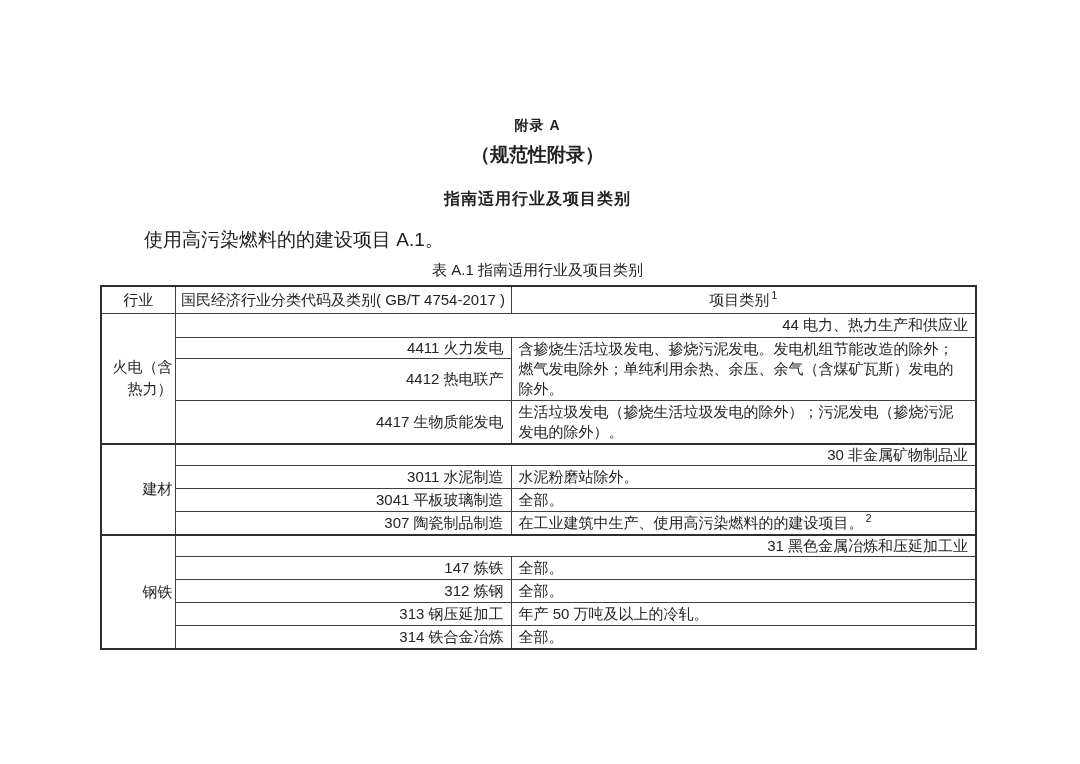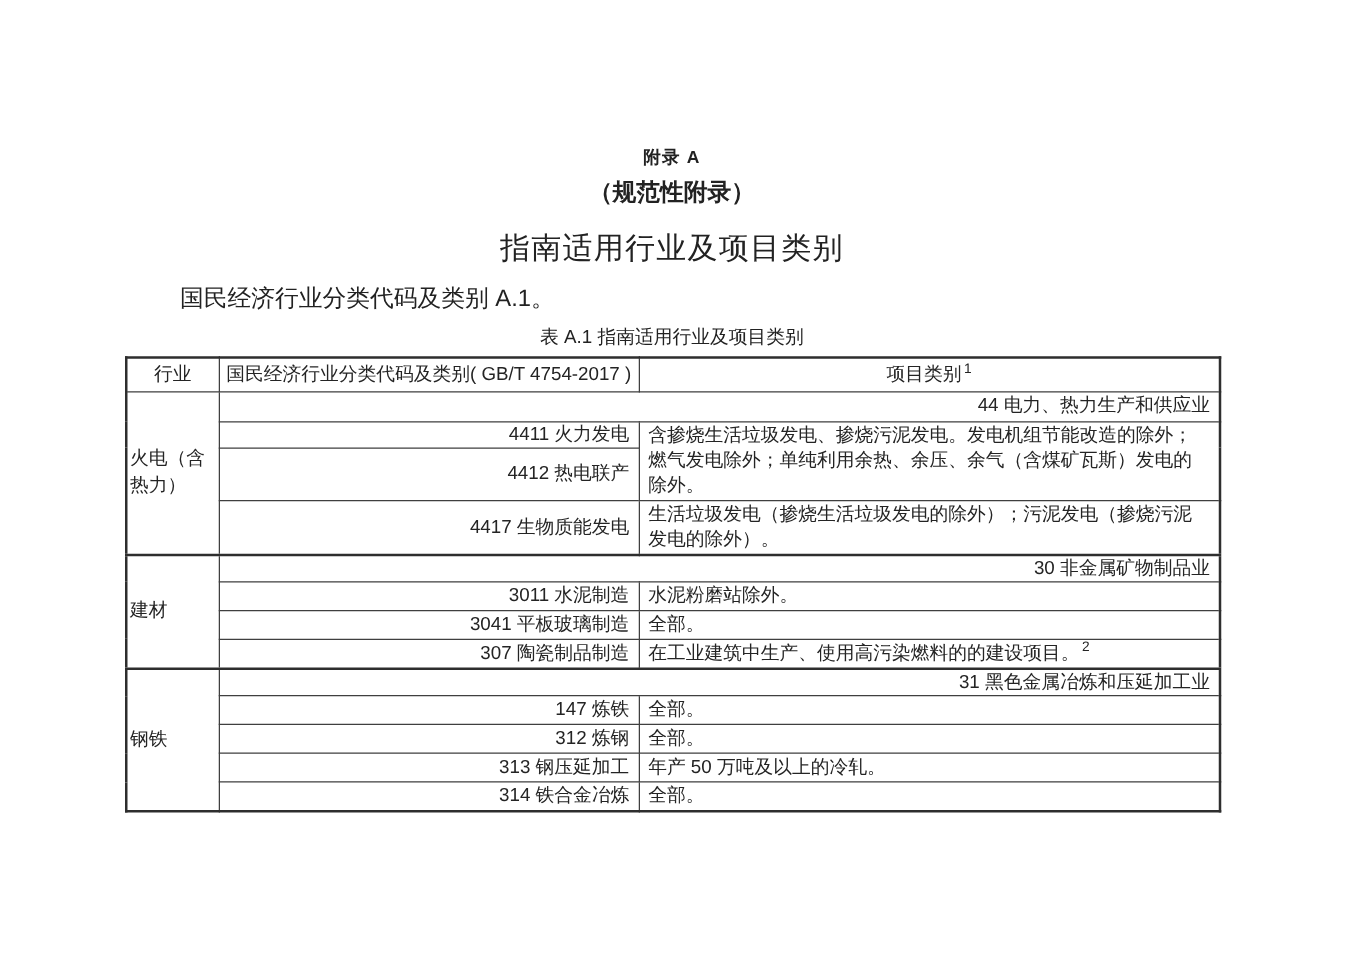--- a/index.html
+++ b/index.html
@@ -25,22 +25,22 @@
   .h2 {
     margin-top: 4px;
     text-align: center;
     font-size: 19px;
     font-weight: 600;
     line-height: 26px;
   }
   .h3 {
     margin-top: 18px;
     text-align: center;
-    font-size: 24px;
-    font-weight: 400;
+    font-size: 16px;
+    font-weight: 700;
     line-height: 26px;
     letter-spacing: 1px;
   }
   .intro {
     margin-top: 15px;
     padding-left: 44px;
     font-size: 19px;
     line-height: 26px;
     font-weight: 400;
   }
@@ -72,21 +72,21 @@
     overflow: hidden;
   }
   table.guide th {
     font-weight: 400;
     text-align: center;
     height: 27px;
     line-height: 20px;
   }
   th.th-code { text-align: left; padding: 0 4px; }
   td.ind {
-    text-align: left;
+    text-align: right;
     line-height: 22px;
     padding: 0 2px;
   }
   td.code {
     text-align: right;
     padding: 0 7px;
     line-height: 20px;
   }
   td.cat {
     text-align: left;
@@ -111,21 +111,21 @@
 </style>
 </head>
 <body>
 
 <div class="page">
   <div class="content">
 
     <div class="h1">附录 A</div>
     <div class="h2">（规范性附录）</div>
     <div class="h3">指南适用行业及项目类别</div>
-    <p class="intro">国民经济行业分类代码及类别 A.1。</p>
+    <p class="intro">使用高污染燃料的的建设项目 A.1。</p>
     <div class="caption">表 A.1 指南适用行业及项目类别</div>
 
     <table class="guide">
       <colgroup>
           <col class="c1">
           <col class="c2">
           <col class="c3">
         </colgroup>
 
       <tbody>

